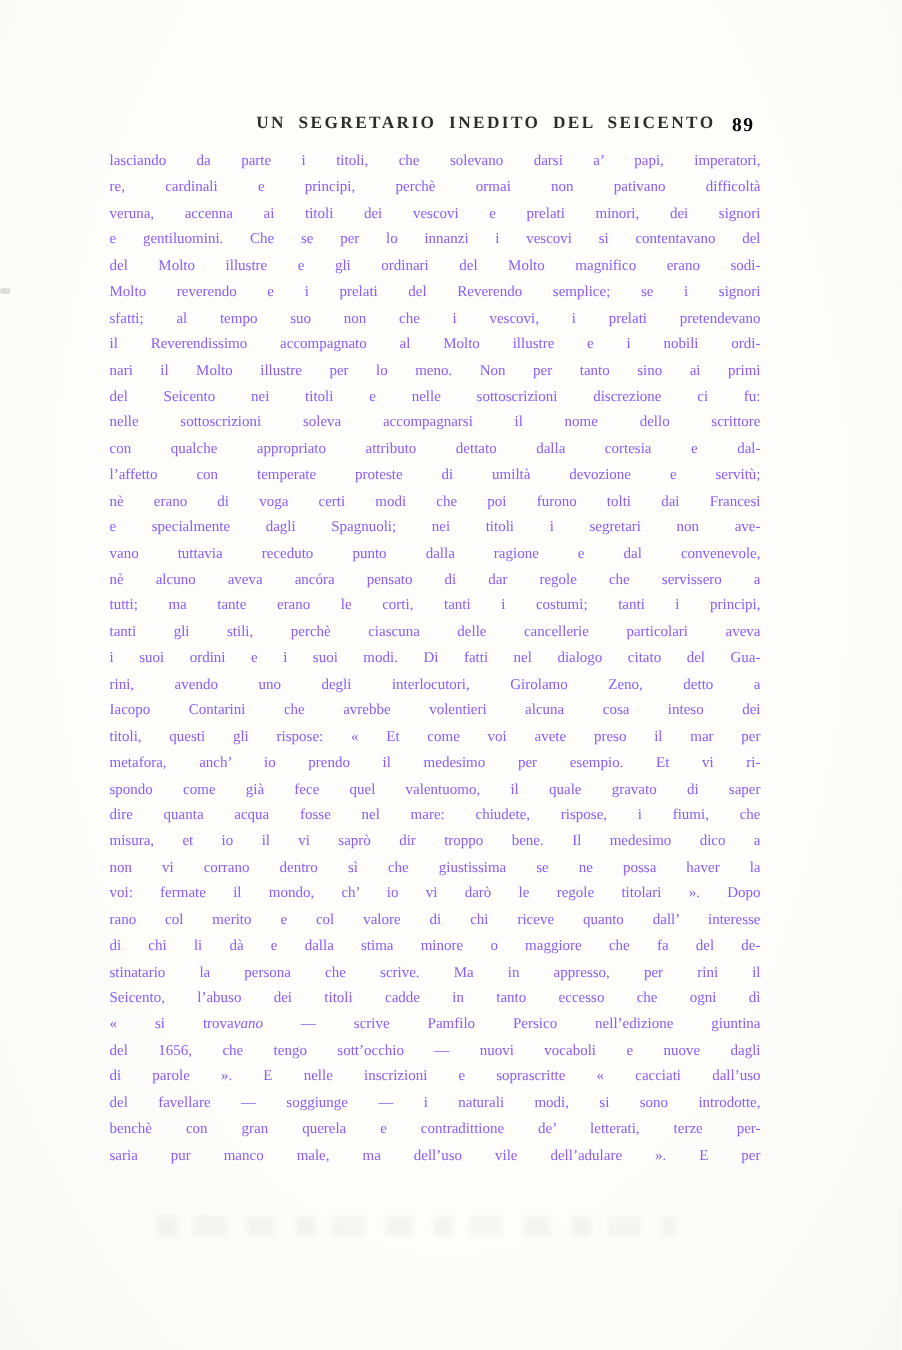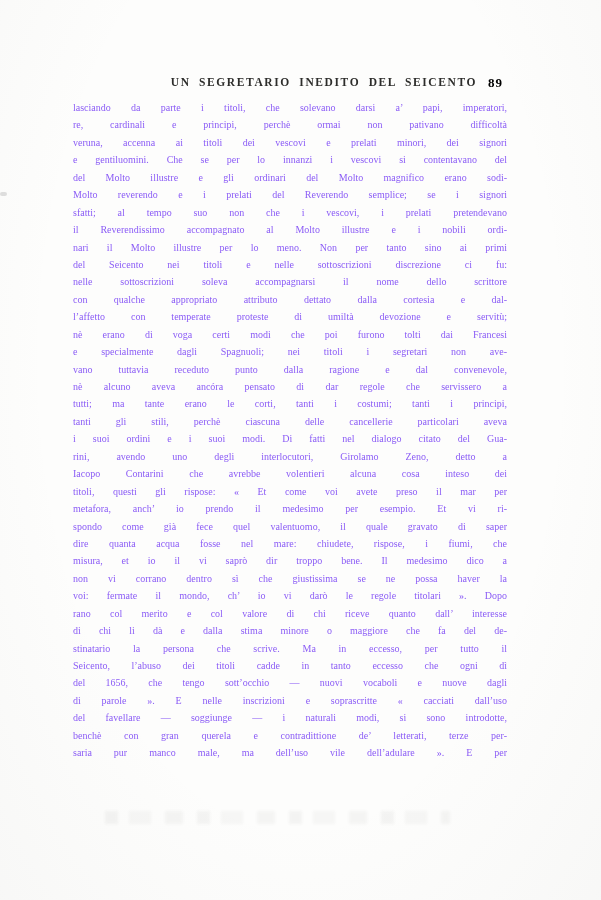--- a/index.html
+++ b/index.html
@@ -116,22 +116,23 @@
       <div class="line"><span>Iacopo Contarini che avrebbe volentieri alcuna cosa inteso dei</span></div>
       <div class="line"><span>titoli, questi gli rispose: « Et come voi avete preso il mar per</span></div>
       <div class="line"><span>metafora, anch’ io prendo il medesimo per esempio. Et vi ri-</span></div>
       <div class="line"><span>spondo come già fece quel valentuomo, il quale gravato di saper</span></div>
       <div class="line"><span>dire quanta acqua fosse nel mare: chiudete, rispose, i fiumi, che</span></div>
       <div class="line"><span>misura, et io il vi saprò dir troppo bene. Il medesimo dico a</span></div>
       <div class="line"><span>non vi corrano dentro sì che giustissima se ne possa haver la</span></div>
       <div class="line"><span>voi: fermate il mondo, ch’ io vi darò le regole titolari ». Dopo</span></div>
       <div class="line"><span>rano col merito e col valore di chi riceve quanto dall’ interesse</span></div>
       <div class="line"><span>di chi li dà e dalla stima minore o maggiore che fa del de-</span></div>
-      <div class="line"><span>stinatario la persona che scrive. Ma in eccesso, per tutto il</span></div>
+      <div class="line"><span>stinatario la persona che scrive. Ma in appresso, per rini il</span></div>
       <div class="line"><span>Seicento, l’abuso dei titoli cadde in tanto eccesso che ogni dì</span></div>
+      <div class="line"><span>« si trova</span><span class="it">vano</span><span> — scrive Pamfilo Persico nell’edizione giuntina</span></div>
       <div class="line"><span>del 1656, che tengo sott’occhio — nuovi vocaboli e nuove dagli</span></div>
       <div class="line"><span>di parole ». E nelle inscrizioni e soprascritte « cacciati dall’uso</span></div>
       <div class="line"><span>del favellare — soggiunge — i naturali modi, si sono introdotte,</span></div>
       <div class="line"><span>benchè con gran querela e contradittione de’ letterati, terze per-</span></div>
       <div class="line"><span>saria pur manco male, ma dell’uso vile dell’adulare ». E per</span></div>
     </div>
 
   <div class="scan-speck"></div>
   <div class="bleed-ghost"></div>
 

